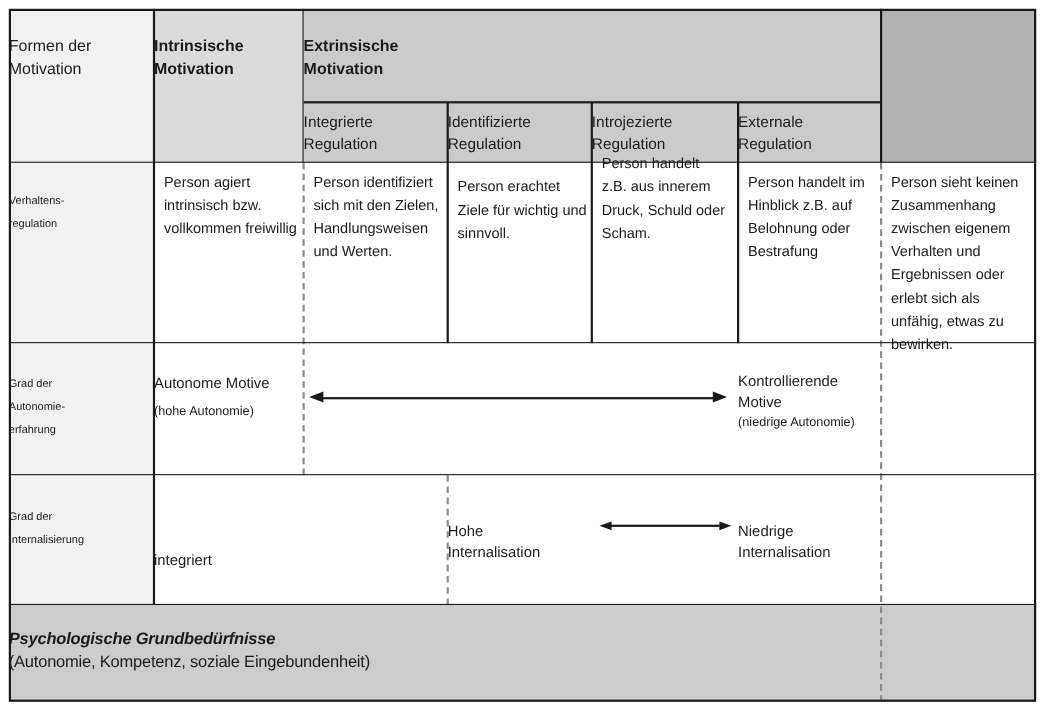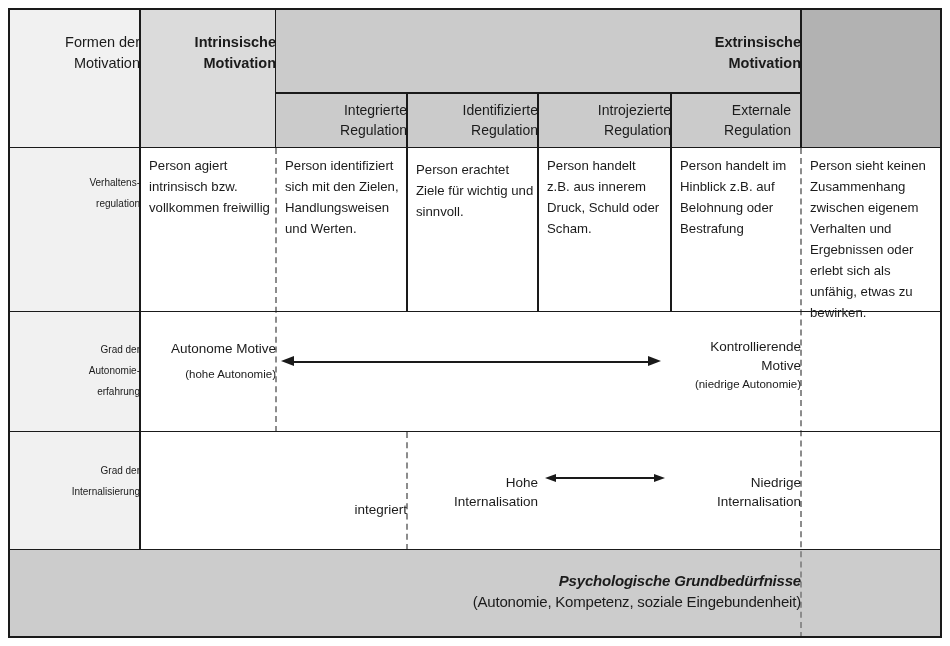--- a/index.html
+++ b/index.html
@@ -3,21 +3,21 @@
 <meta charset="utf-8">
 <style>
   html,body{margin:0;padding:0;background:#fff;}
   .stage{
     position:relative;width:950px;height:646px;background:#fff;overflow:hidden;
     font-family:"Liberation Sans","DejaVu Sans",sans-serif;
     color:var(--text,#1b1b1b);
   }
   .abs{position:absolute;box-sizing:border-box;}
   .pre{white-space:pre-line;}
-  .ctr{text-align:right;}
+  .ctr{text-align:left;}
   
   .bg-corner{left:8px;top:8px;width:132px;height:140px;background:var(--corner_bg,#f1f1f1);}
   .bg-intrinsic{left:140px;top:8px;width:136px;height:140px;background:var(--intrinsic_bg,#dbdbdb);}
   .bg-extrinsic{left:276px;top:8px;width:525px;height:140px;background:var(--extrinsic_bg,#cbcbcb);}
   .bg-amotivation{left:801px;top:8px;width:141px;height:140px;background:var(--amotivation_bg,#b2b2b2);}
   .bg-label-vr{left:8px;top:148px;width:132px;height:164px;background:var(--label_bg,#f1f1f1);}
   .bg-label-auto{left:8px;top:312px;width:132px;height:120px;background:var(--label_bg,#f1f1f1);}
   .bg-label-int{left:8px;top:432px;width:132px;height:118px;background:var(--label_bg,#f1f1f1);}
   .bg-needs{left:8px;top:550px;width:934px;height:88px;background:var(--needs_bg,#cccccc);}
   
@@ -59,29 +59,29 @@
 Motivation</div>
   <div class="abs hdr pre ctr" style="left:276px;top:32px;width:525px;">Extrinsische
 Motivation</div>
 
   <div class="abs sub pre ctr" style="left:276px;top:100px;width:131px;">Integrierte
 Regulation</div>
   <div class="abs sub pre ctr" style="left:407px;top:100px;width:131px;">Identifizierte
 Regulation</div>
   <div class="abs sub pre ctr" style="left:538px;top:100px;width:133px;">Introjezierte
 Regulation</div>
-  <div class="abs sub pre ctr" style="left:671px;top:100px;width:120px;padding-left:12px;">Externale
+  <div class="abs sub pre ctr" style="left:671px;top:100px;width:120px;">Externale
 Regulation</div>
 
   <div class="abs rowlab pre ctr" style="left:8px;top:172px;width:132px;">Verhaltens-
 regulation</div>
   <div class="abs cellTxt" style="left:140px;top:155px;width:136px;">Person agiert intrinsisch bzw. vollkommen freiwillig</div>
   <div class="abs cellTxt" style="left:276px;top:155px;width:131px;">Person identifiziert sich mit den Zielen, Handlungsweisen und Werten.</div>
   <div class="abs cellTxt" style="left:407px;top:159px;width:131px;">Person erachtet Ziele für wichtig und sinnvoll.</div>
-  <div class="abs cellTxt" style="left:538px;top:155px;width:127px;">Person handelt z.B. aus innerem Druck, Schuld oder Scham.</div>
+  <div class="abs cellTxt" style="left:538px;top:138px;width:127px;">Person handelt z.B. aus innerem Druck, Schuld oder Scham.</div>
   <div class="abs cellTxt" style="left:671px;top:155px;width:130px;">Person handelt im Hinblick z.B. auf Belohnung oder Bestrafung</div>
   <div class="abs cellTxt" style="left:801px;top:155px;width:141px;padding-right:2px;">Person sieht keinen Zusammenhang zwischen eigenem Verhalten und Ergebnissen oder erlebt sich als unfähig, etwas zu bewirken.</div>
 
   <div class="abs rowlab pre ctr" style="left:8px;top:339px;width:132px;">Grad der
 Autonomie-
 erfahrung</div>
   <div class="abs mid ctr" style="left:140px;top:339px;width:136px;">Autonome Motive</div>
   <div class="abs note ctr" style="left:140px;top:367px;width:136px;">(hohe Autonomie)</div>
   <div class="abs mid pre ctr" style="left:671px;top:337px;width:130px;">Kontrollierende
 Motive</div>

